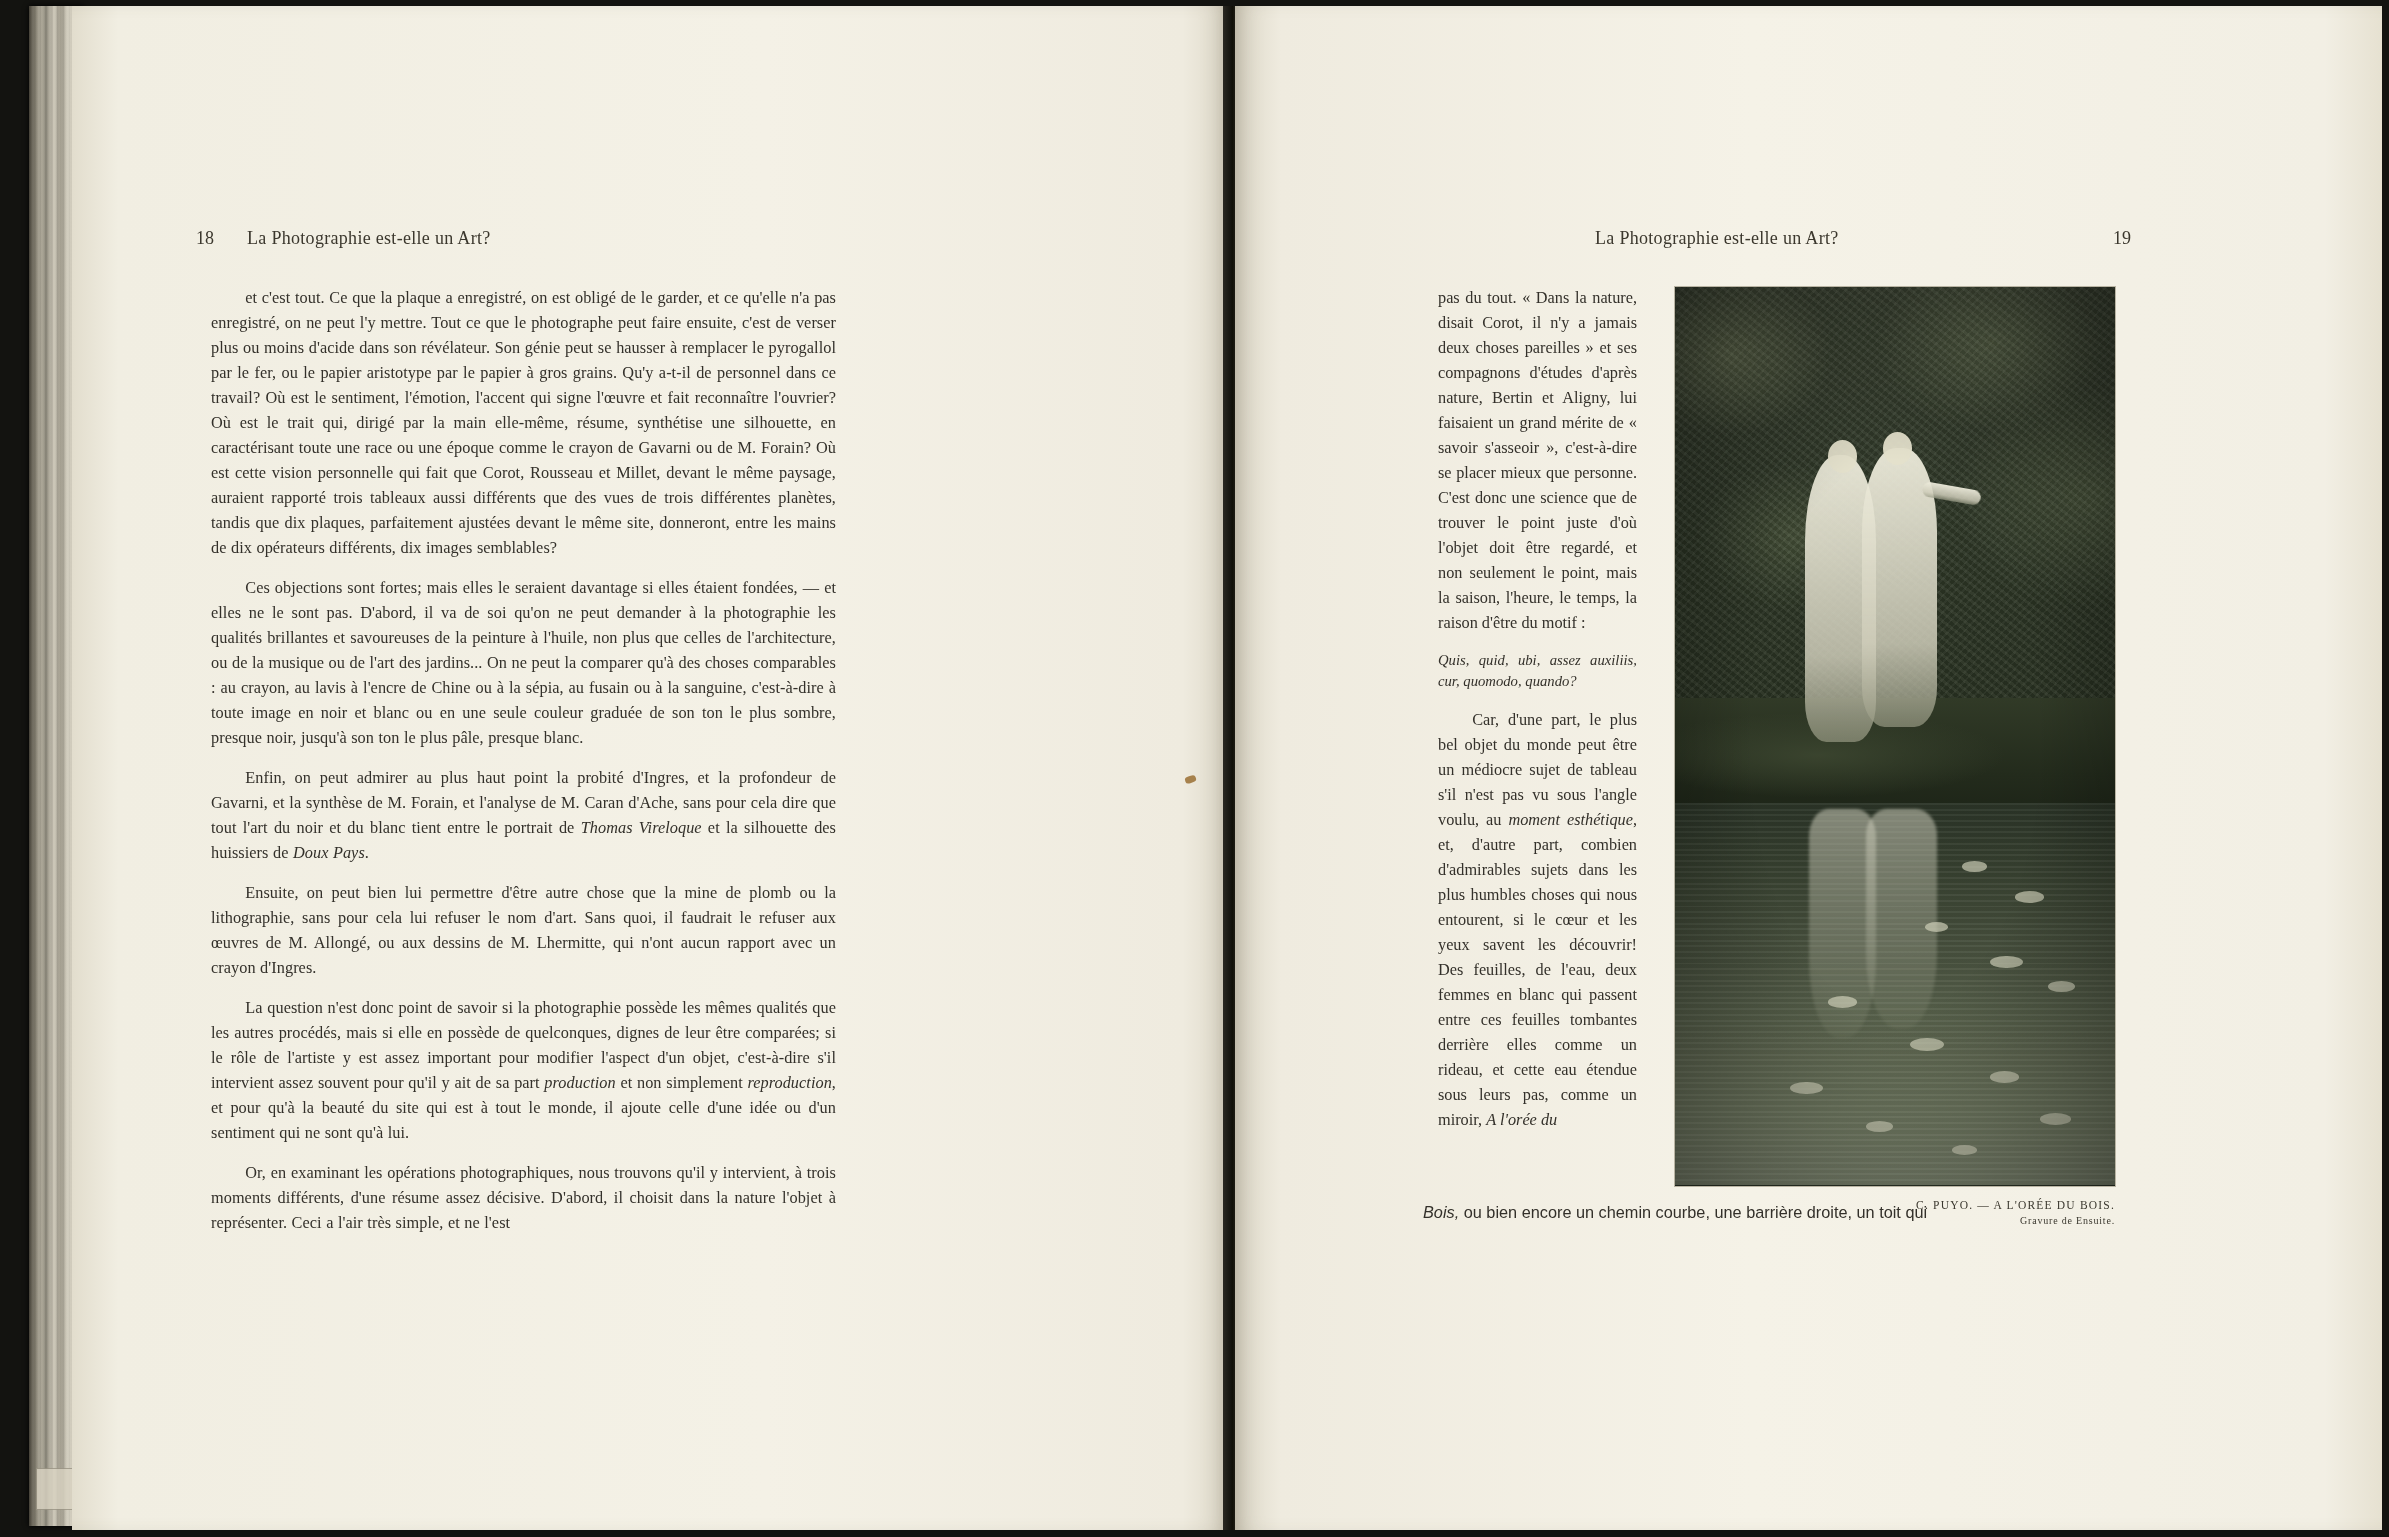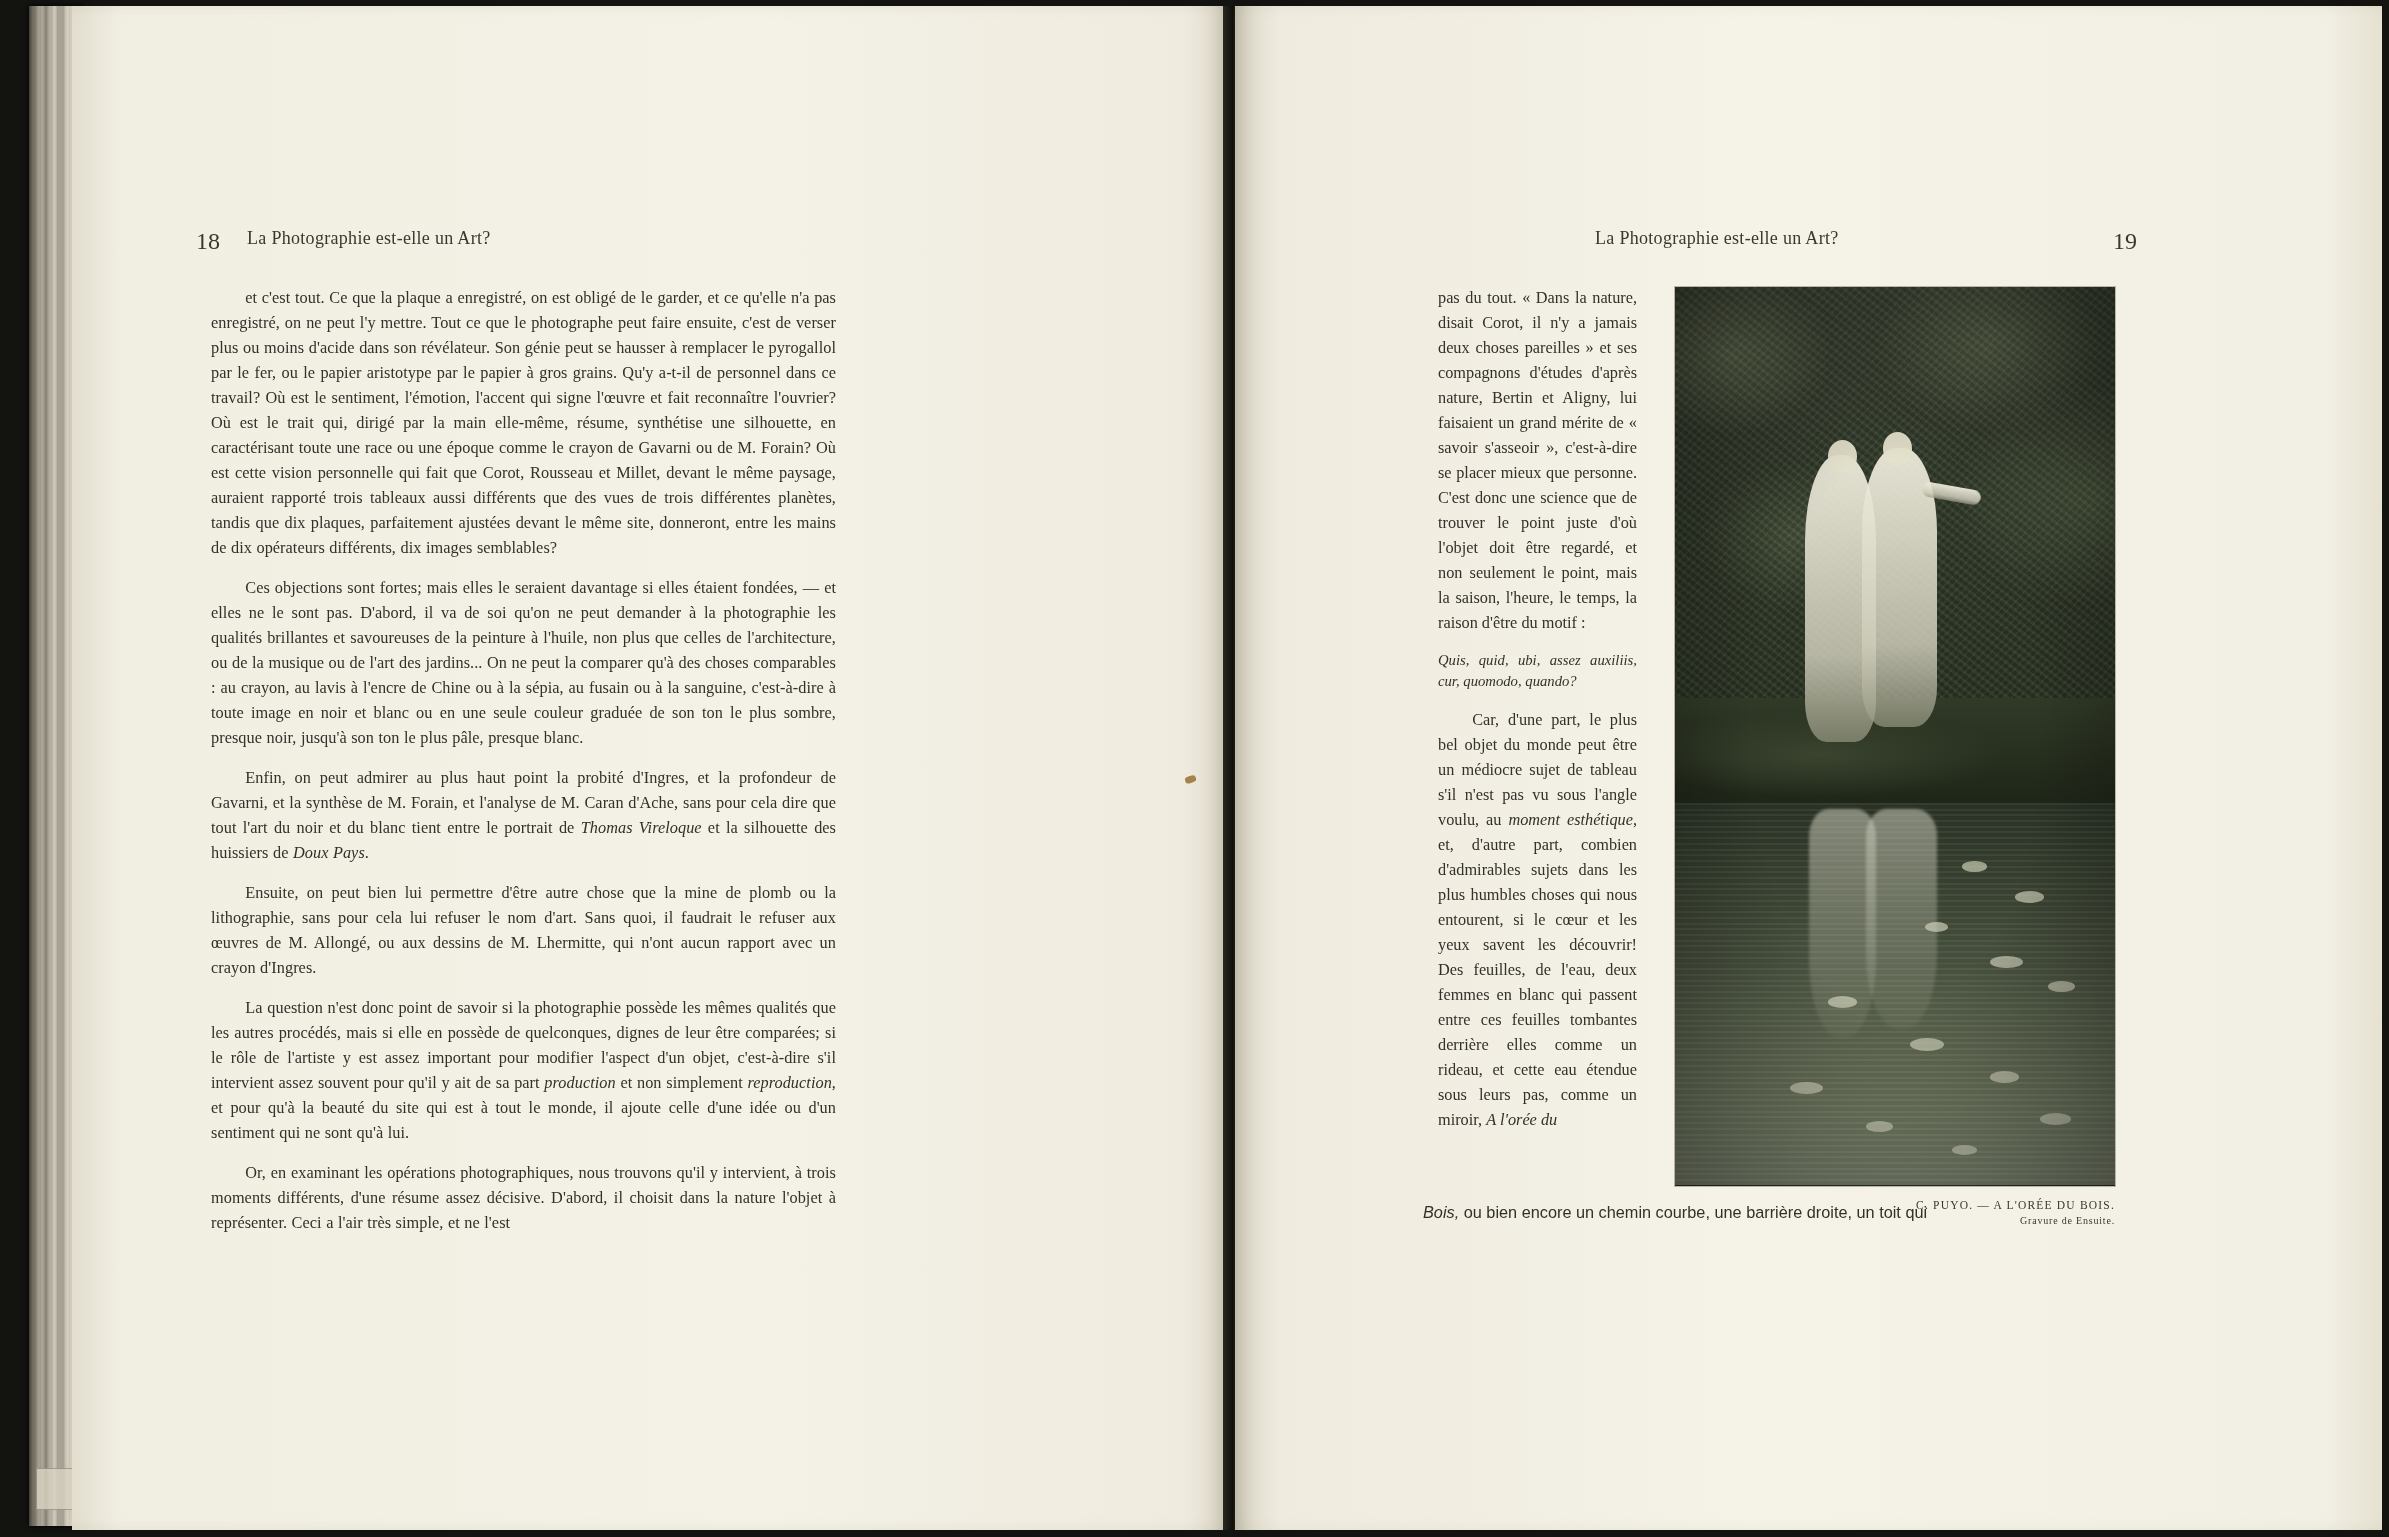--- a/index.html
+++ b/index.html
@@ -85,21 +85,21 @@
     position: absolute;
     font-family: "Liberation Serif", serif;
     font-size: 18px;
     color: #3b372d;
     letter-spacing: 0.3px;
     white-space: nowrap;
   }
   .folio {
     position: absolute;
     font-family: "Liberation Serif", serif;
-    font-size: 24px;
+    font-size: 18px;
     color: #3b372d;
   }
 
   .left-head  { left: 247px; top: 228px; }
   .left-folio { left: 196px; top: 228px; }
   .right-head  { left: 1595px; top: 228px; }
   .right-folio { left: 2080px; top: 228px; margin-left: 33px; }
 
   
   .col {

